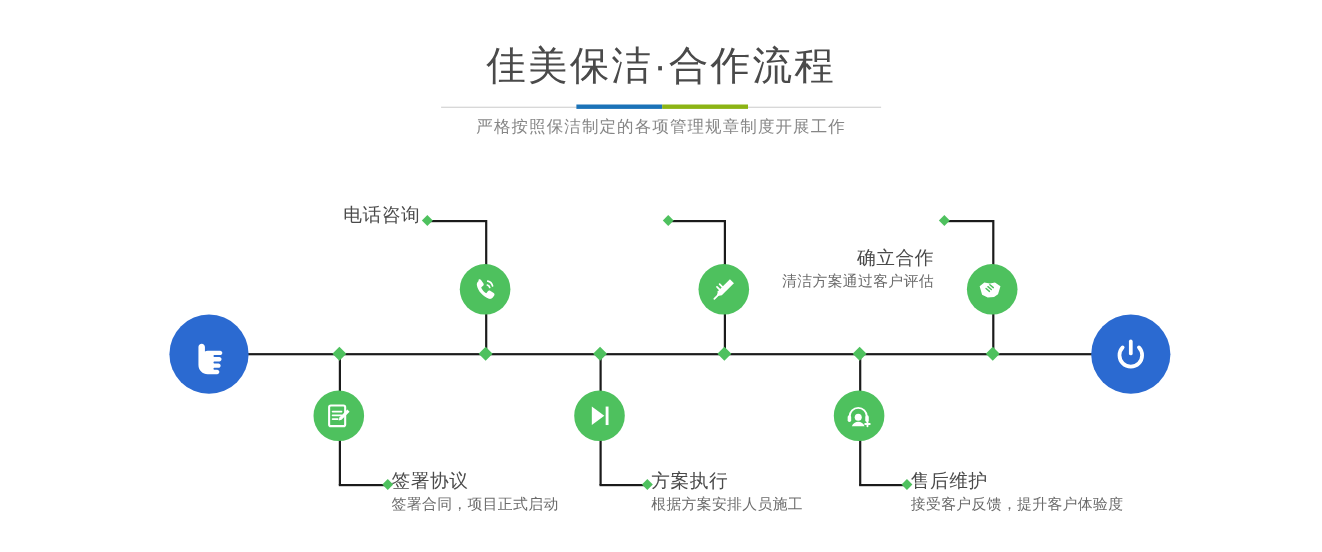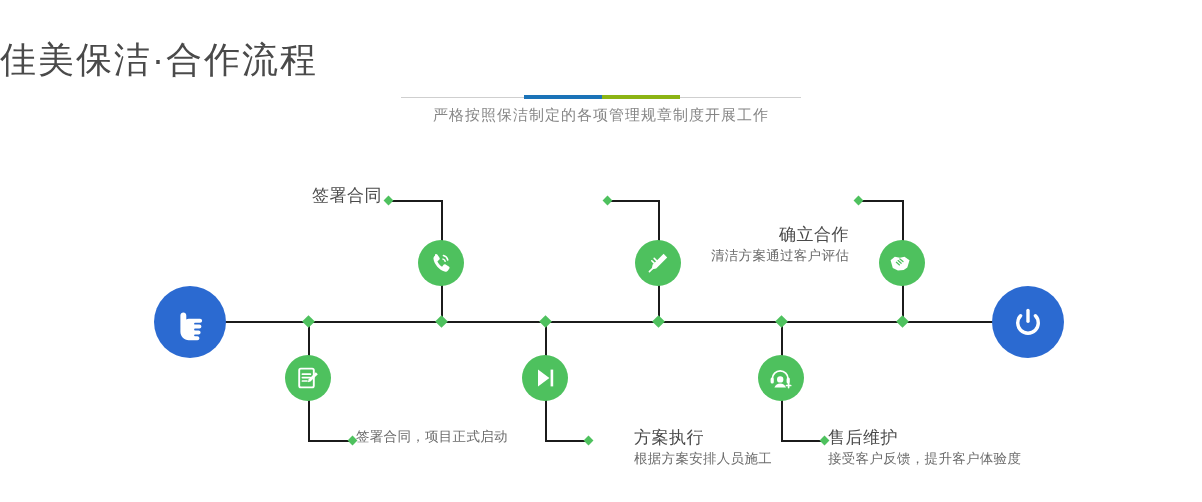--- a/index.html
+++ b/index.html
@@ -24,21 +24,21 @@
     left: 0;
     top: 0;
     width: 1202px;
     text-align: center;
   }
   .title {
     position: absolute;
     left: 0;
     top: 38px;
     width: 1202px;
-    text-align: left;
+    text-align: center;
     font-size: 36px;
     letter-spacing: 2px;
     color: #4a4a4a;
     font-weight: normal;
     line-height: 44px;
     white-space: nowrap;
   }
   .divider {
     position: absolute;
     left: 401px;
@@ -208,39 +208,40 @@
   <div class="bubble" style="left:418px; top:240px;">
     <span>
       <svg width="28" height="28" viewBox="0 0 28 28" aria-hidden="true">
         <path fill="#ffffff" d="M8.2 5.2c.7-.5 1.6-.3 2.1.4l2.2 3.1c.5.7.3 1.6-.3 2.1l-1.4 1.1c-.3.2-.4.6-.2.9.7 1.5 2.3 3.5 4 4.6.3.2.7.1.9-.2l1-1.4c.5-.7 1.4-.8 2.1-.4l3.2 2c.8.5 1 1.5.5 2.2l-1.3 1.8c-.8 1.1-2.2 1.6-3.5 1.2-2.6-.8-5.2-2.6-7.2-4.9-2-2.3-3.4-5-3.8-7.6-.2-1.3.3-2.6 1.4-3.4z"></path>
         <path fill="none" stroke="#ffffff" stroke-width="1.5" stroke-linecap="round" d="M16.4 6.6c2.2.5 3.9 2.2 4.4 4.4"></path>
         <path fill="none" stroke="#ffffff" stroke-width="1.5" stroke-linecap="round" d="M16 10.1c1.1.3 1.9 1.1 2.2 2.2"></path>
       </svg>
     </span>
   </div>
   <div class="step-label top" style="left:150px; top:185px; width:232px;">
-    <div class="st">签署合同</div>
+    <div class="st">电话咨询</div>
   </div>
 
   <div class="vline" style="left:308px; top:321px; height:120px;"></div>
   <div class="hline" style="left:308px; top:440px; width:45px;"></div>
   <div class="diamond small" style="left:349px; top:437px;"></div>
   <div class="diamond" style="left:304px; top:317px;"></div>
   <div class="bubble" style="left:285px; top:355px;">
     <span>
       <svg width="28" height="28" viewBox="0 0 28 28" aria-hidden="true">
         <rect x="5.2" y="4.6" width="14.6" height="18.8" rx="1.6" fill="none" stroke="#ffffff" stroke-width="1.9"></rect>
         <path fill="none" stroke="#ffffff" stroke-width="1.7" stroke-linecap="round" d="M8.4 10.2h8"></path>
         <path fill="none" stroke="#ffffff" stroke-width="1.7" stroke-linecap="round" d="M8.4 13.6h8"></path>
         <path fill="none" stroke="#ffffff" stroke-width="1.7" stroke-linecap="round" d="M8.4 17h4.6"></path>
         <path fill="#ffffff" d="M21.8 8.3l2 2-7.3 7.3-2.6.6.6-2.6z"></path>
       </svg>
     </span>
   </div>
   <div class="step-label bottom" style="left:356px; top:427px;">
+    <div class="st">签署协议</div>
     <div class="sd">签署合同，项目正式启动</div>
   </div>
 
   <div class="vline" style="left:658px; top:200px; height:122px;"></div>
   <div class="hline" style="left:607px; top:200px; width:52px;"></div>
   <div class="diamond small" style="left:604px; top:197px;"></div>
   <div class="diamond" style="left:654px; top:317px;"></div>
   <div class="bubble" style="left:635px; top:240px;">
     <span>
       <svg width="28" height="28" viewBox="0 0 28 28" aria-hidden="true">
@@ -259,21 +260,21 @@
   <div class="diamond small" style="left:585px; top:437px;"></div>
   <div class="diamond" style="left:541px; top:317px;"></div>
   <div class="bubble" style="left:522px; top:355px;">
     <span>
       <svg width="28" height="28" viewBox="0 0 28 28" aria-hidden="true">
         <path fill="#ffffff" d="M7 5.6l11.4 8.4L7 22.4z"></path>
         <rect x="19.6" y="5.6" width="2.6" height="16.8" fill="#ffffff"></rect>
       </svg>
     </span>
   </div>
-  <div class="step-label bottom" style="left:592px; top:427px;margin-left:42px;">
+  <div class="step-label bottom" style="left:592px; top:427px;">
     <div class="st">方案执行</div>
     <div class="sd">根据方案安排人员施工</div>
   </div>
 
   <div class="vline" style="left:902px; top:200px; height:122px;"></div>
   <div class="hline" style="left:858px; top:200px; width:45px;"></div>
   <div class="diamond small" style="left:855px; top:197px;"></div>
   <div class="diamond" style="left:898px; top:317px;"></div>
   <div class="bubble" style="left:879px; top:240px;">
     <span>

